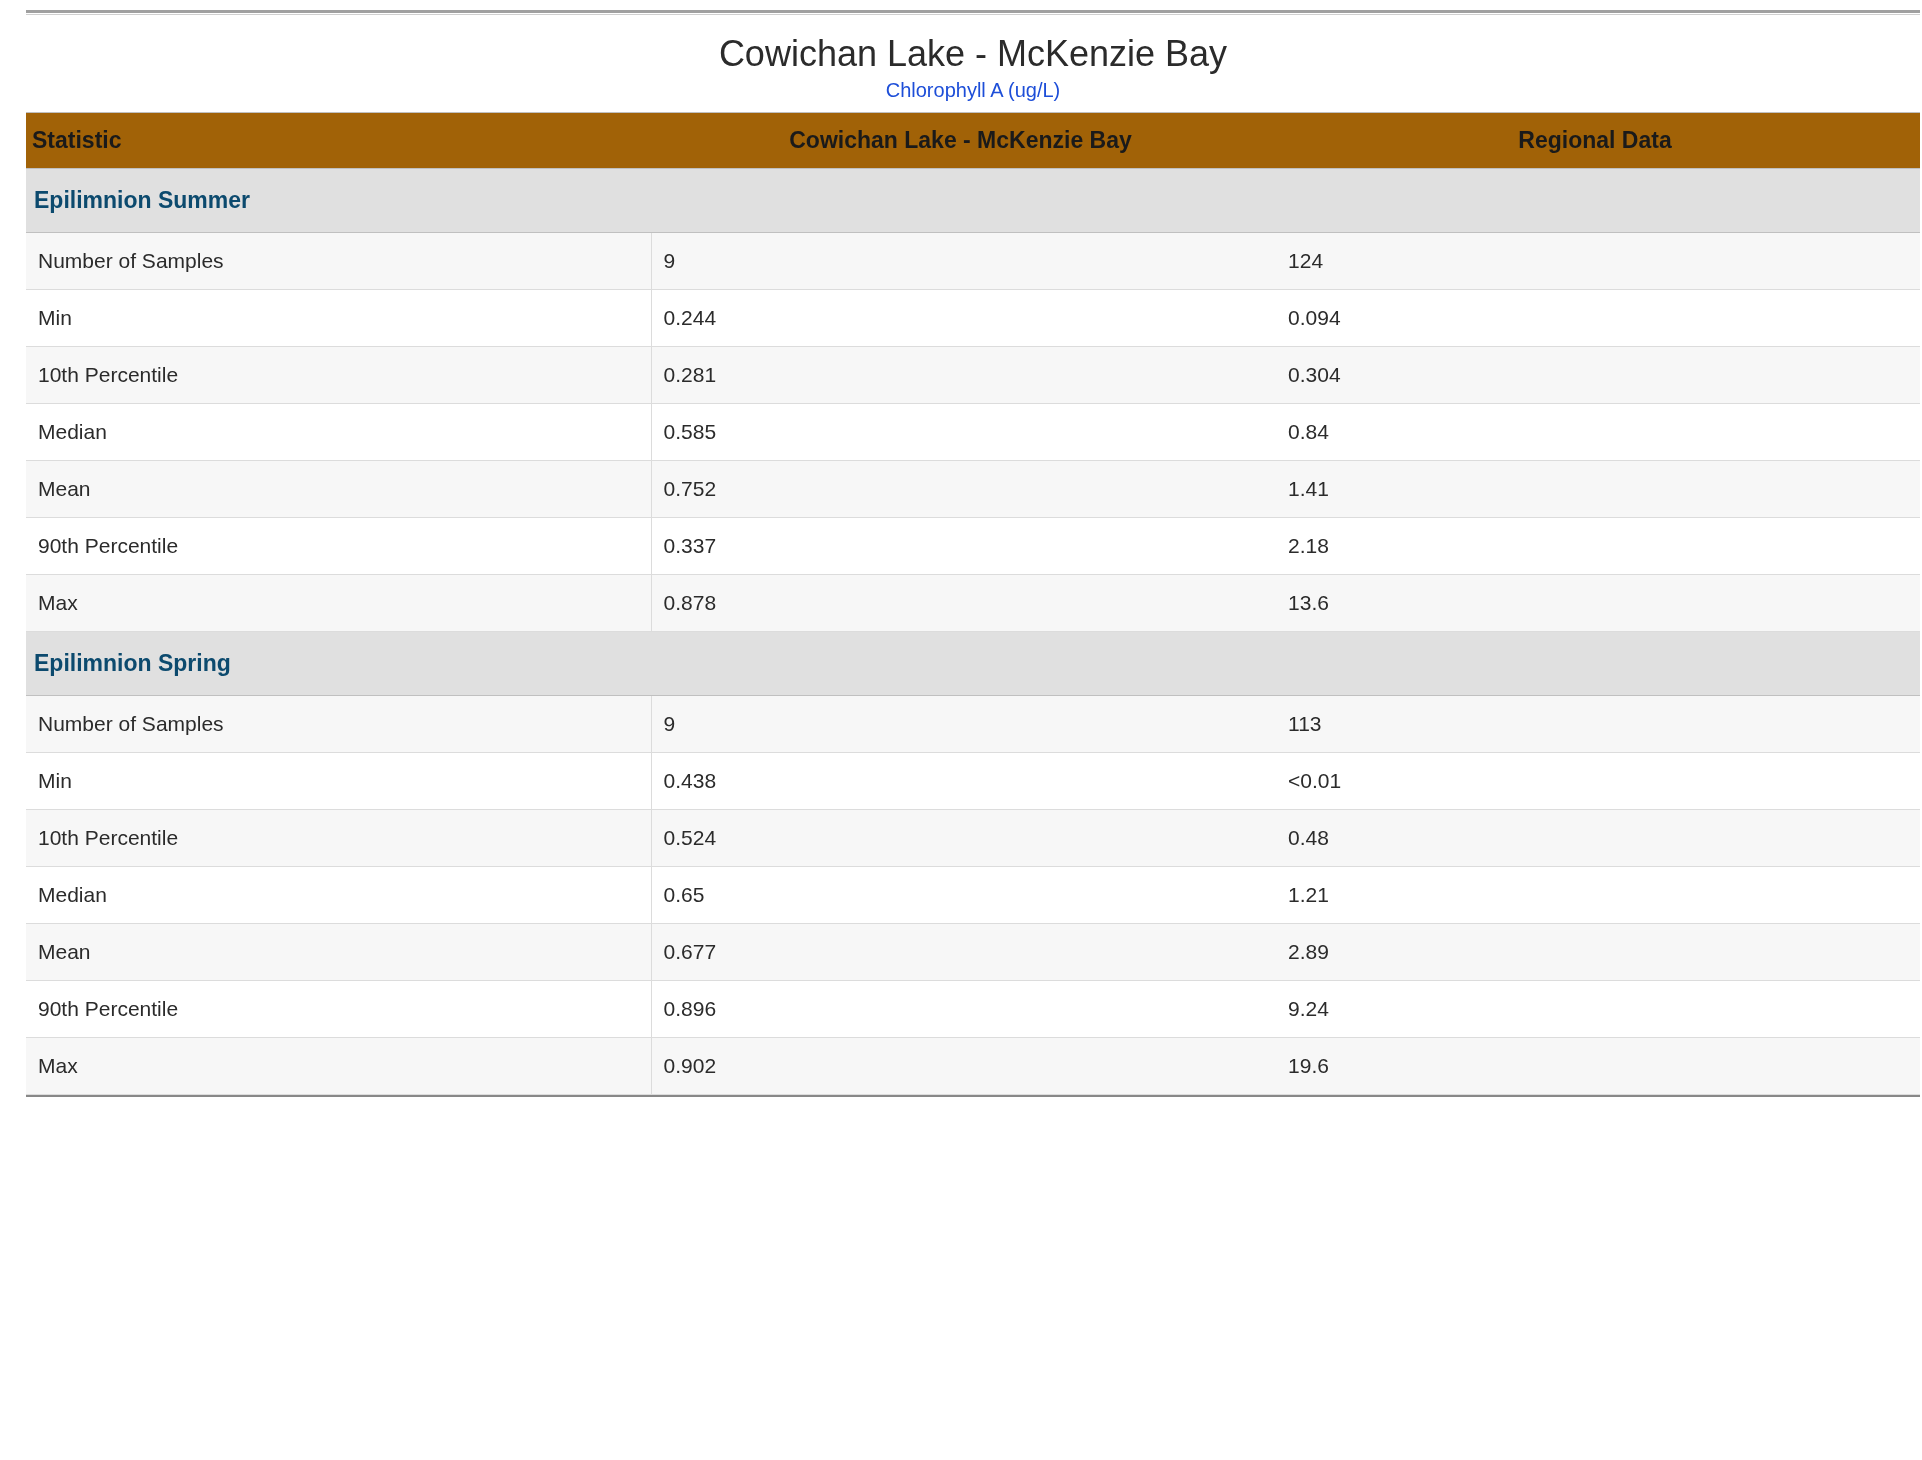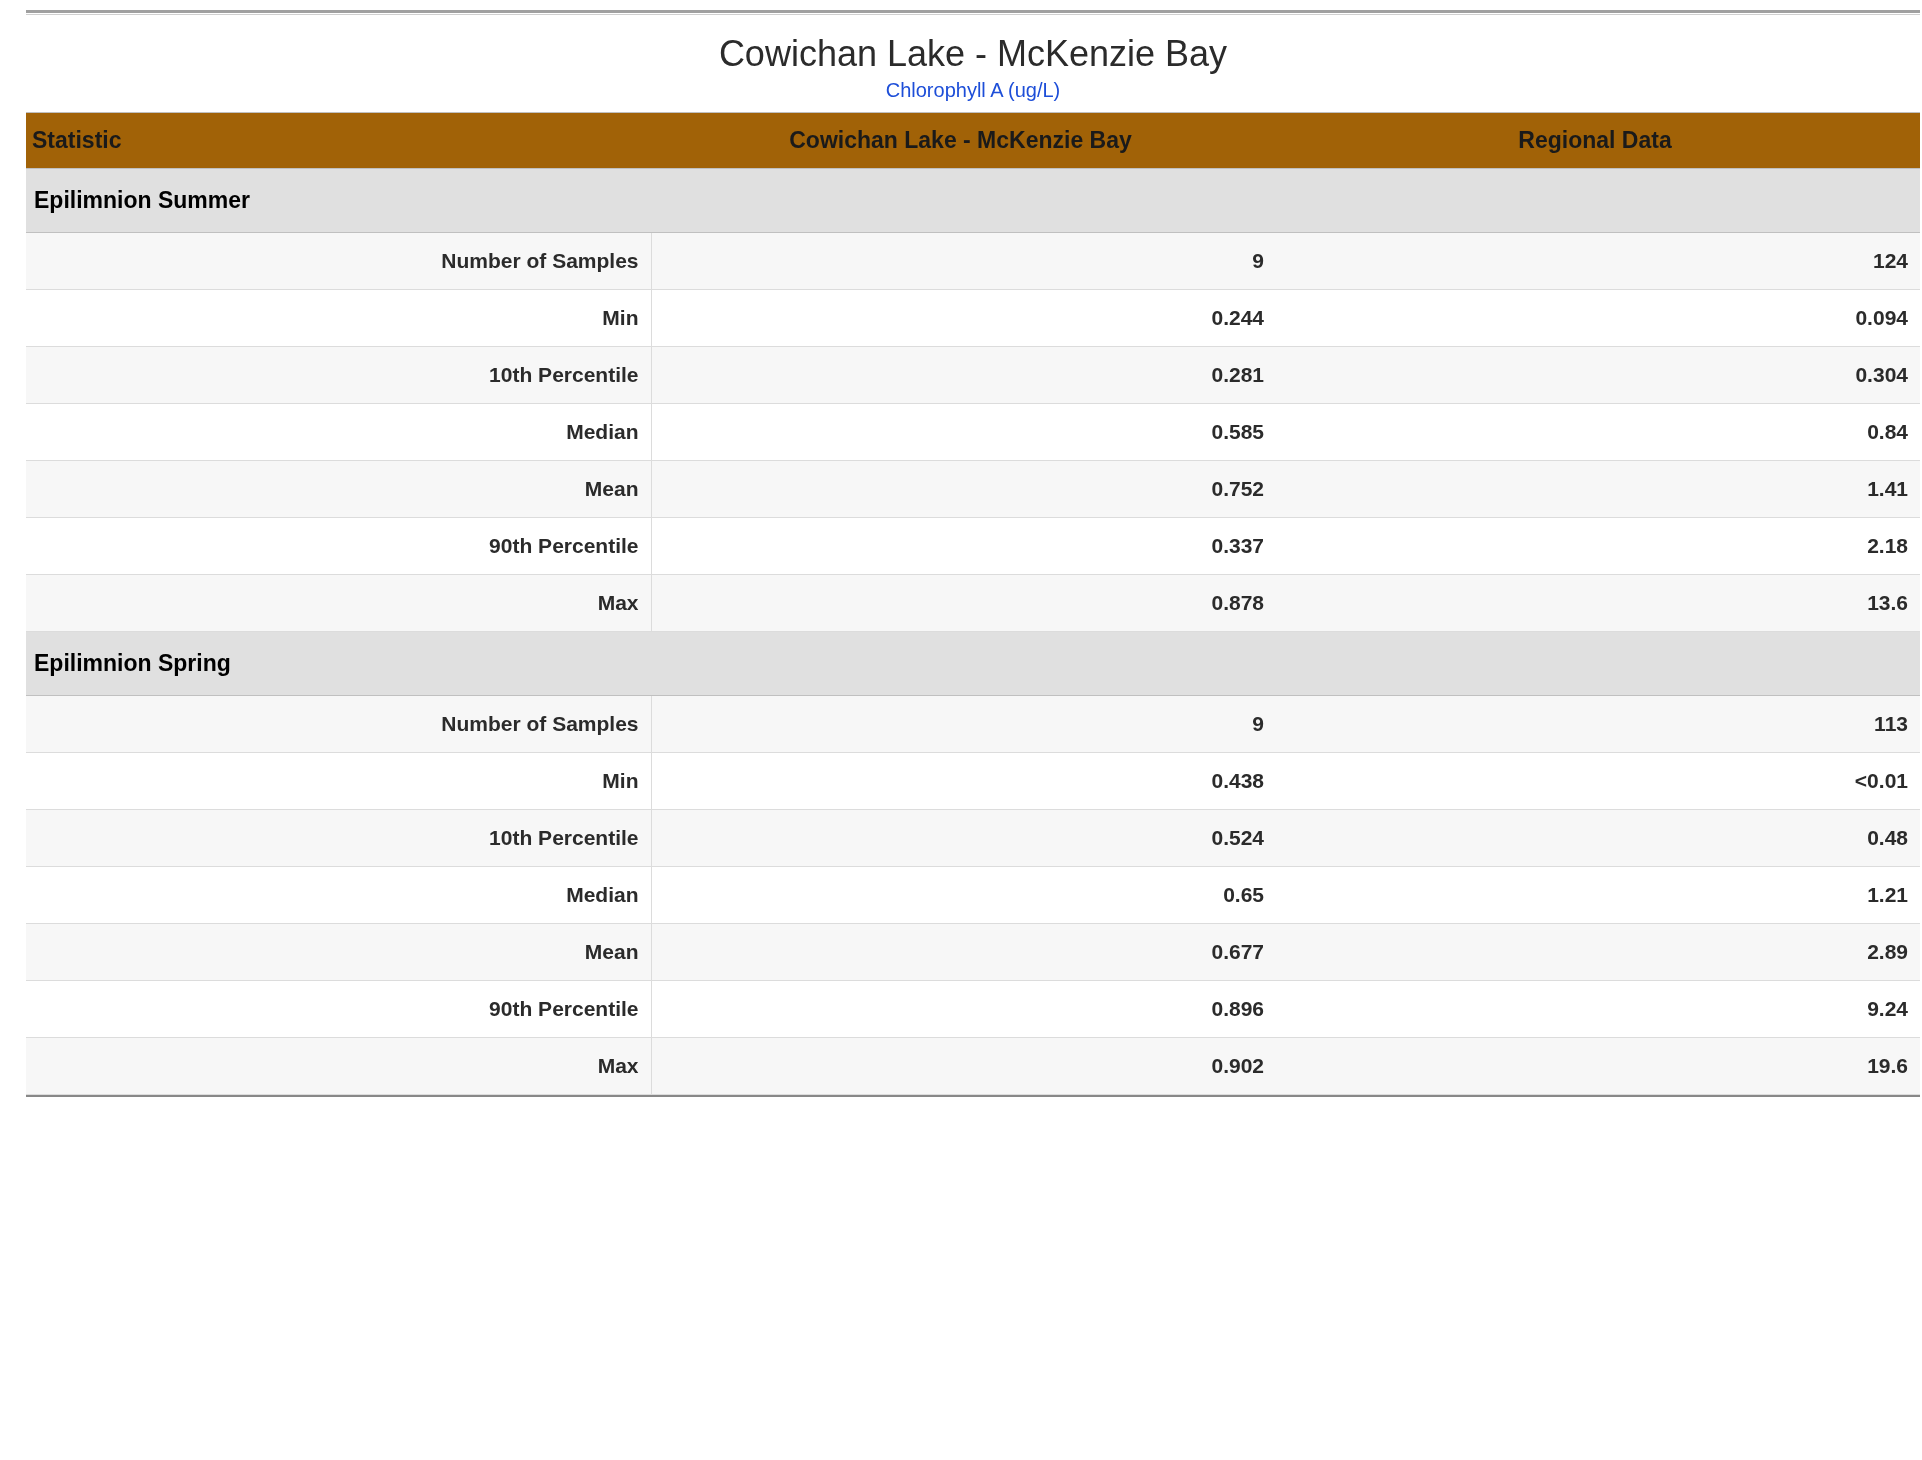--- a/index.html
+++ b/index.html
@@ -63,31 +63,31 @@
     .col-site {
       width: 33%;
     }
     .col-region {
       width: 34%;
     }
     tr.section-row td {
       background: #e0e0e0;
       font-size: 23px;
       font-weight: 700;
-      color: #000000;
+      color: #0c4a6e;
       padding: 18px 12px 18px 8px;
       border-top: 1px solid #c0c0c0;
       border-bottom: 1px solid #c0c0c0;
     }
     tr.data-row td {
       font-size: 21px;
-      font-weight: 700;
+      font-weight: 400;
       color: #2b2b2b;
       padding: 16px 12px;
-      text-align: right;
+      text-align: left;
       border-bottom: 1px solid #dcdcdc;
       background: #ffffff;
     }
     tr.data-row td.stat-cell {
       border-right: 1px solid #dcdcdc;
     }
     tr.data-row:nth-of-type(even) td {
       background: #f7f7f7;
     }
     .bottom-rule {

